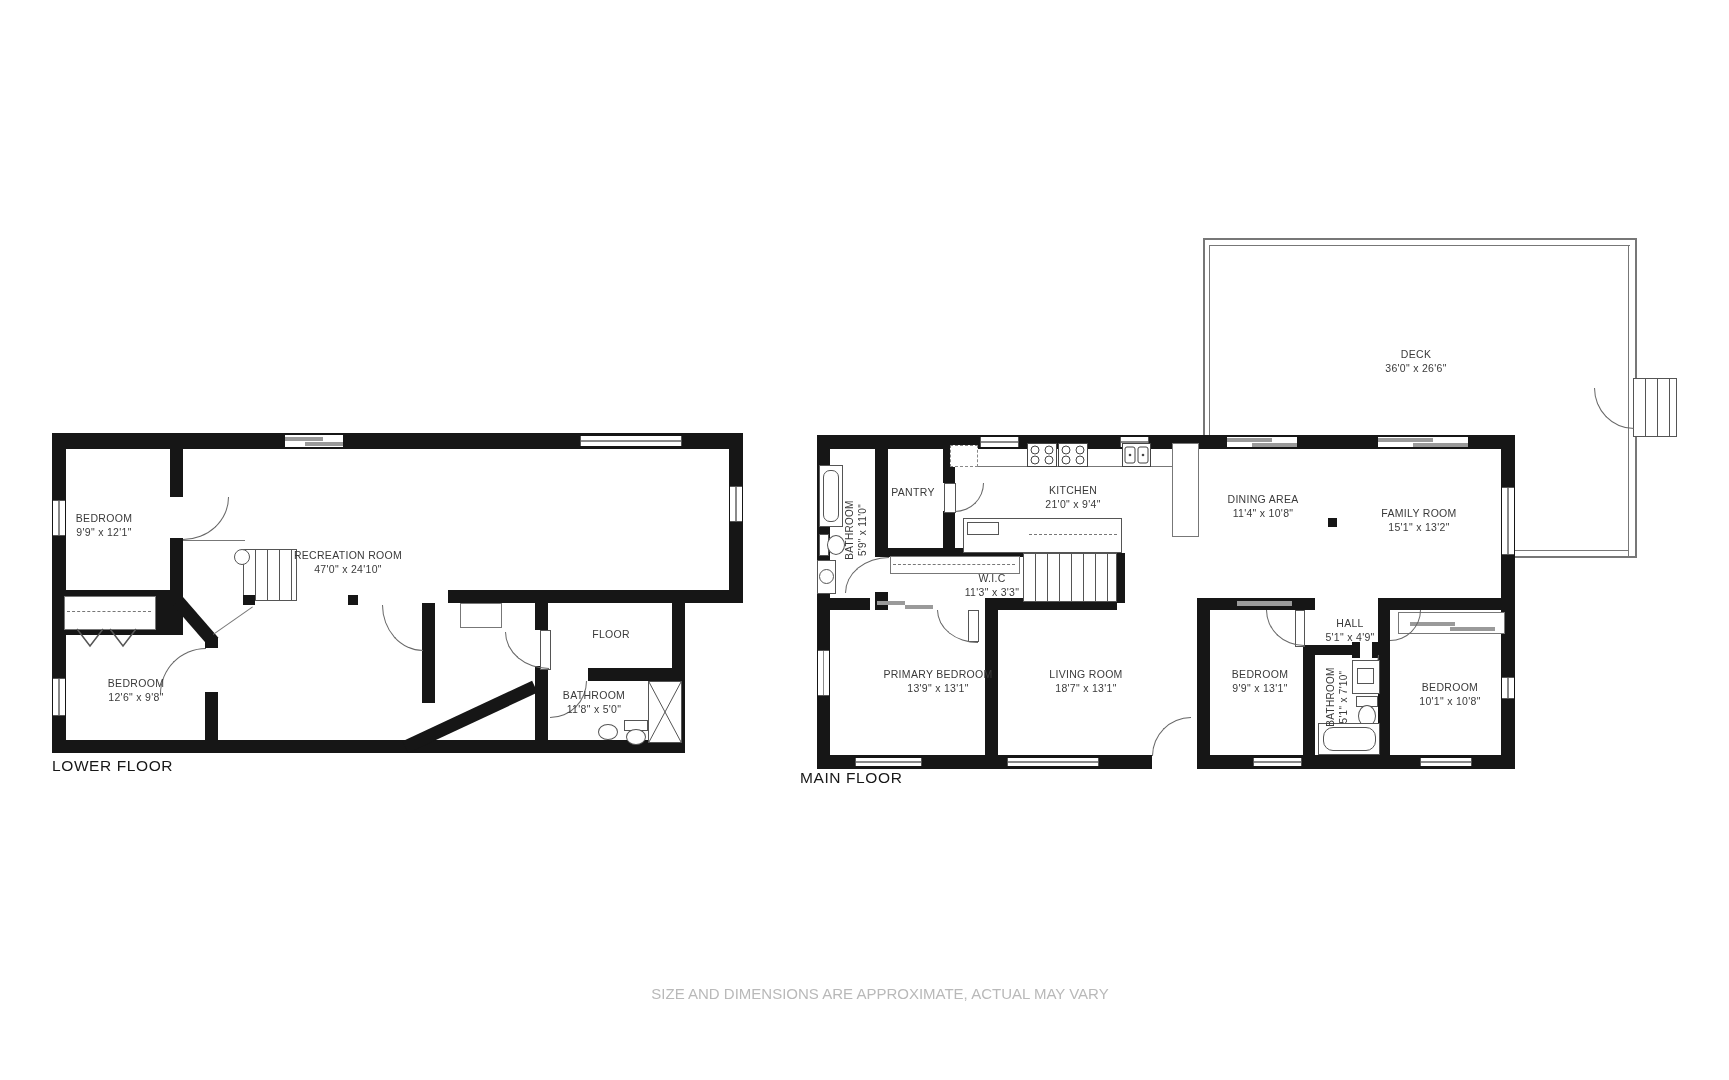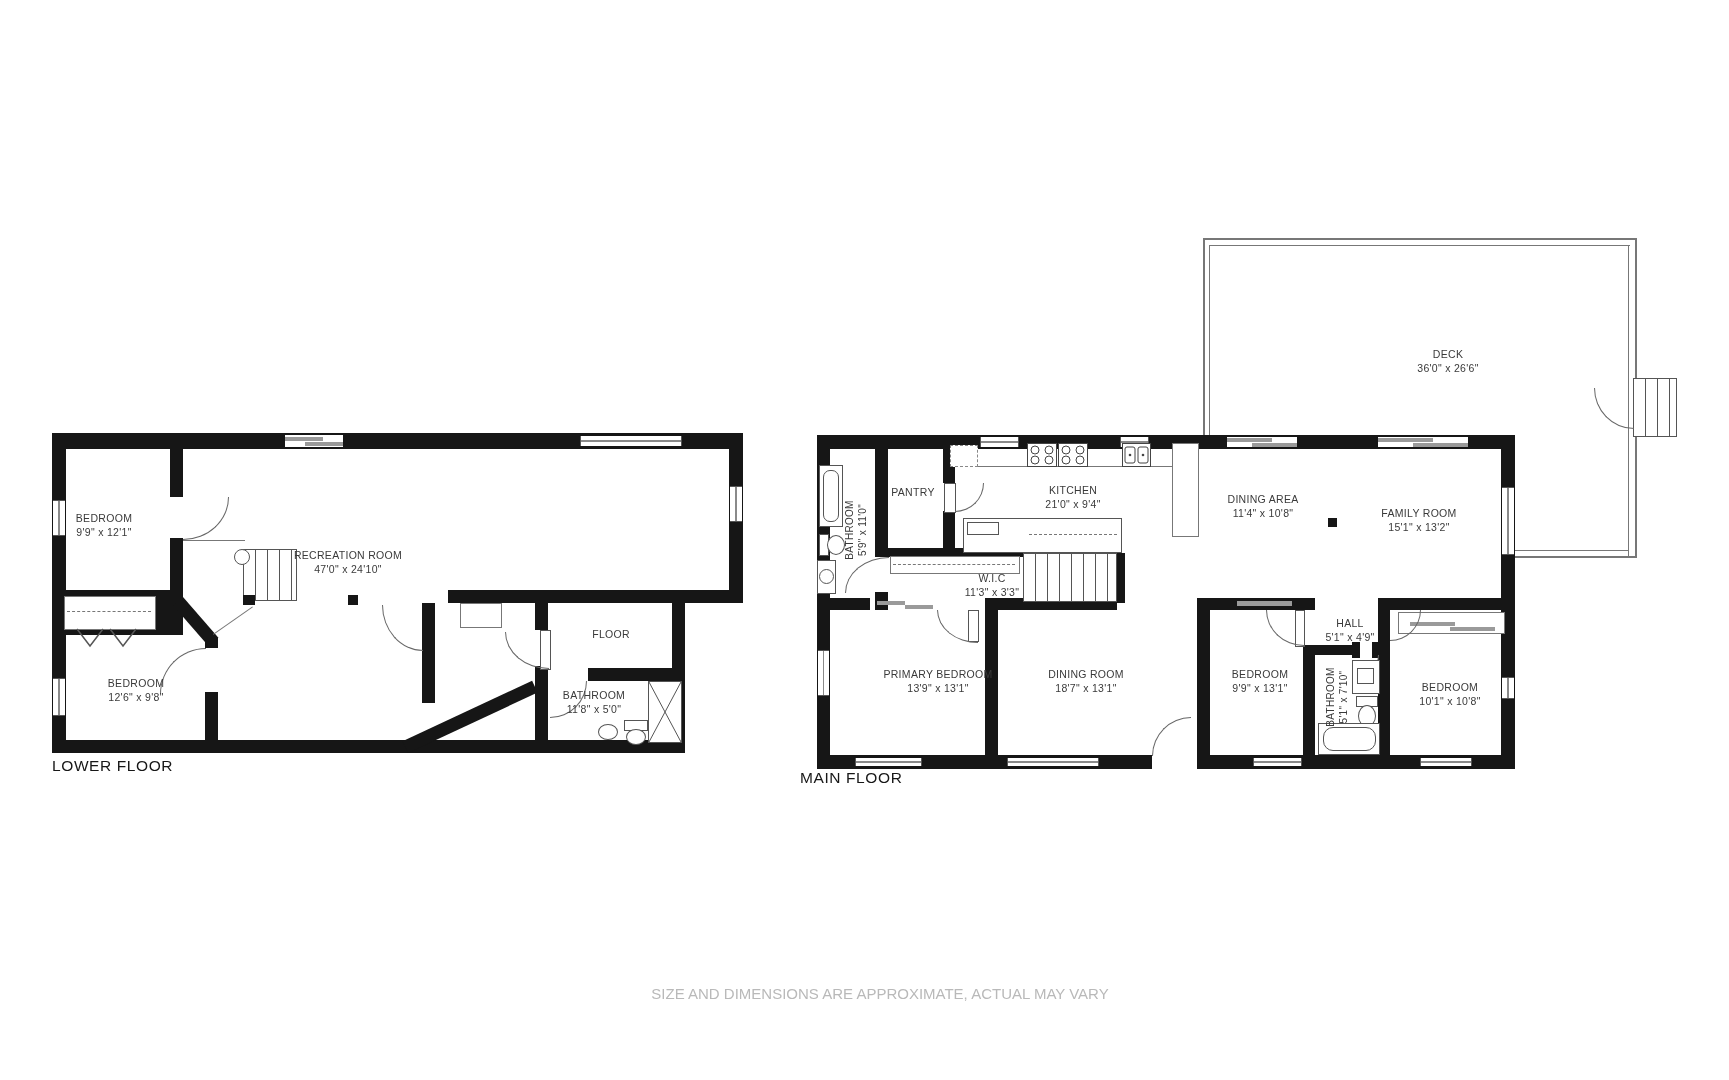--- a/index.html
+++ b/index.html
@@ -45,21 +45,21 @@
     <div class="ln" style="left:1203px;top:238px;width:2px;height:200px"></div>
     <div class="ln" style="left:1209px;top:245px;width:1px;height:192px"></div>
     <div class="ln" style="left:1628px;top:245px;width:1px;height:313px"></div>
     <div class="ln" style="left:1635px;top:238px;width:2px;height:142px"></div>
     <div class="ln" style="left:1635px;top:433px;width:2px;height:125px"></div>
     <div class="ln" style="left:1515px;top:556px;width:122px;height:2px"></div>
     <div class="ln" style="left:1515px;top:550px;width:113px;height:1px"></div>
     <div class="stair" style="left:1633px;top:378px;width:42px;height:57px"></div>
     <div class="arc bl" style="left:1594px;top:388px;width:39px;height:40px"></div>
   </div>
-  <div class="lbl" style="left:1448px;top:361px">
+  <div class="lbl" style="left:1416px;top:361px">
     <div>DECK</div>
     <div>36'0" x 26'6"</div>
   </div>
 
   <div class="w" style="left:52px;top:433px;width:691px;height:16px"></div>
   <div class="w" style="left:52px;top:433px;width:14px;height:320px"></div>
   <div class="w" style="left:729px;top:433px;width:14px;height:170px"></div>
   <div class="w" style="left:448px;top:590px;width:295px;height:13px"></div>
   <div class="w" style="left:672px;top:590px;width:13px;height:163px"></div>
   <div class="w" style="left:52px;top:740px;width:633px;height:13px"></div>
@@ -277,21 +277,21 @@
   </div>
   <div class="lbl" style="left:992px;top:585px">
     <div>W.I.C</div>
     <div>11'3" x 3'3"</div>
   </div>
   <div class="lbl" style="left:938px;top:681px">
     <div>PRIMARY BEDROOM</div>
     <div>13'9" x 13'1"</div>
   </div>
   <div class="lbl" style="left:1086px;top:681px">
-    <div>DINING ROOM</div>
+    <div>LIVING ROOM</div>
     <div>18'7" x 13'1"</div>
   </div>
   <div class="lbl" style="left:1260px;top:681px">
     <div>BEDROOM</div>
     <div>9'9" x 13'1"</div>
   </div>
   <div class="lbl" style="left:1350px;top:630px">
     <div>HALL</div>
     <div>5'1" x 4'9"</div>
   </div>

